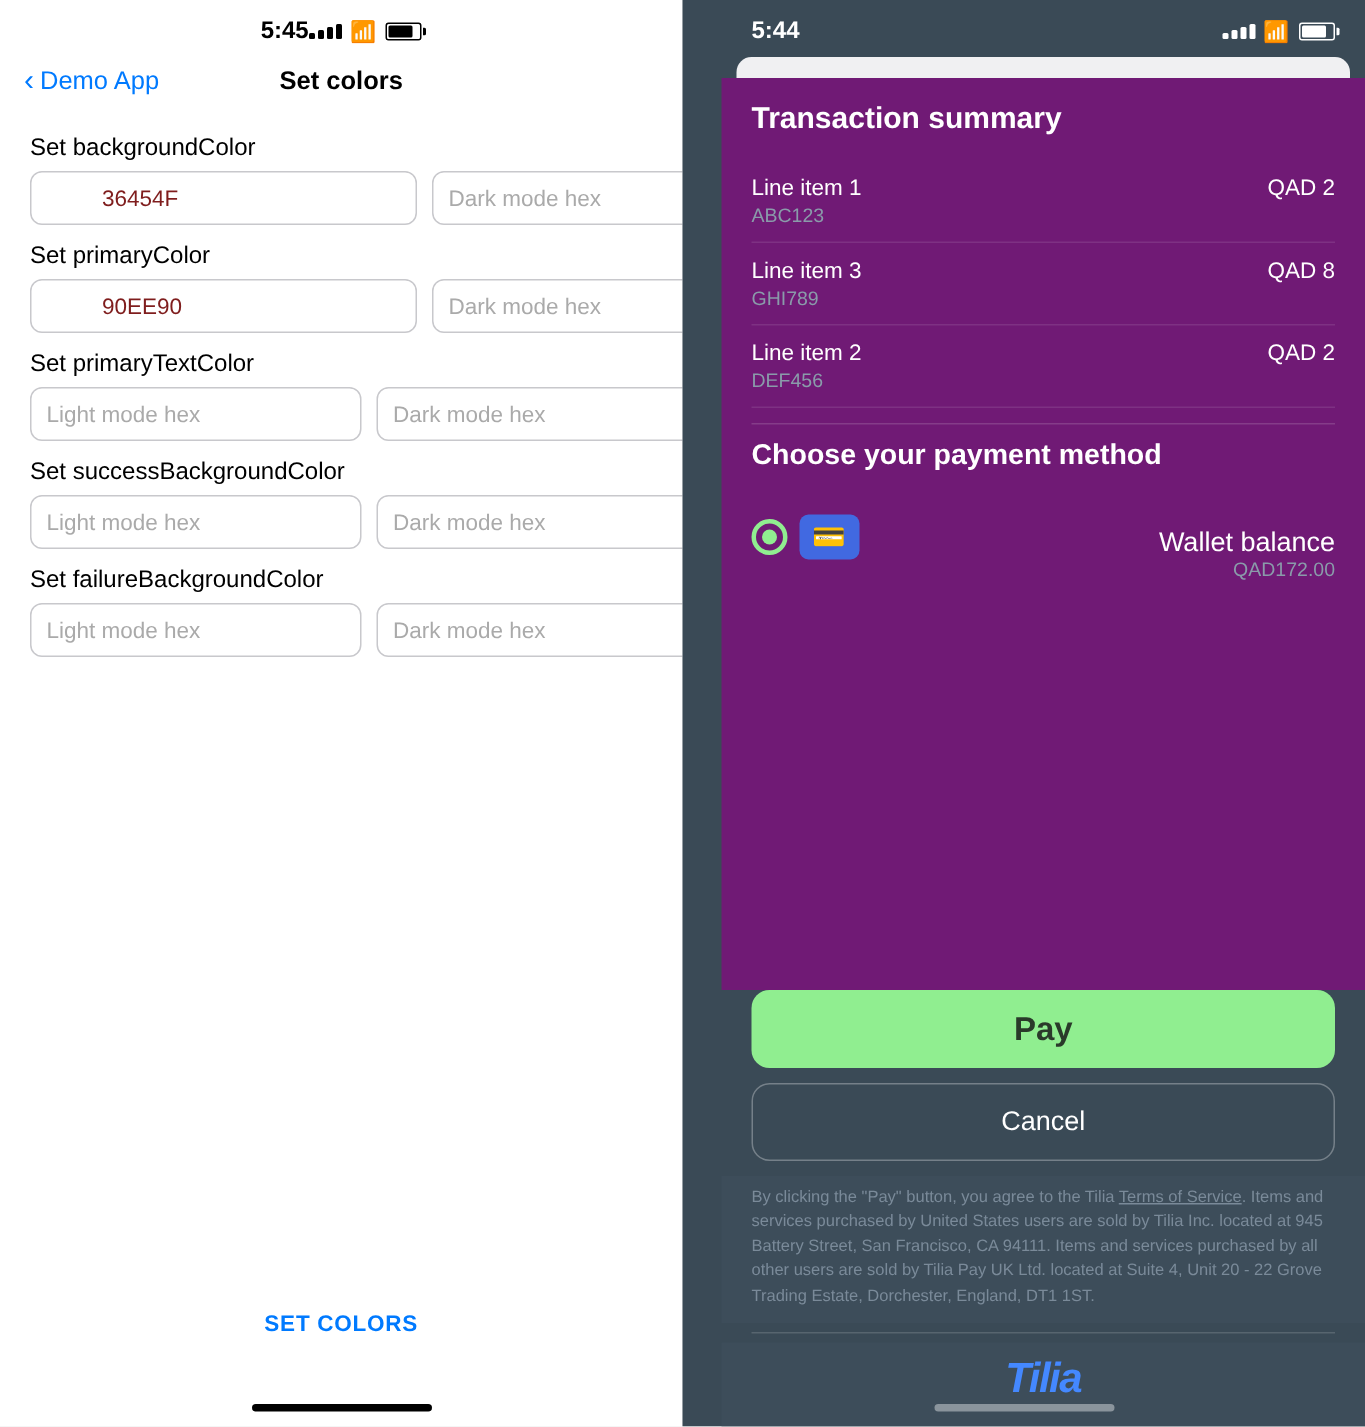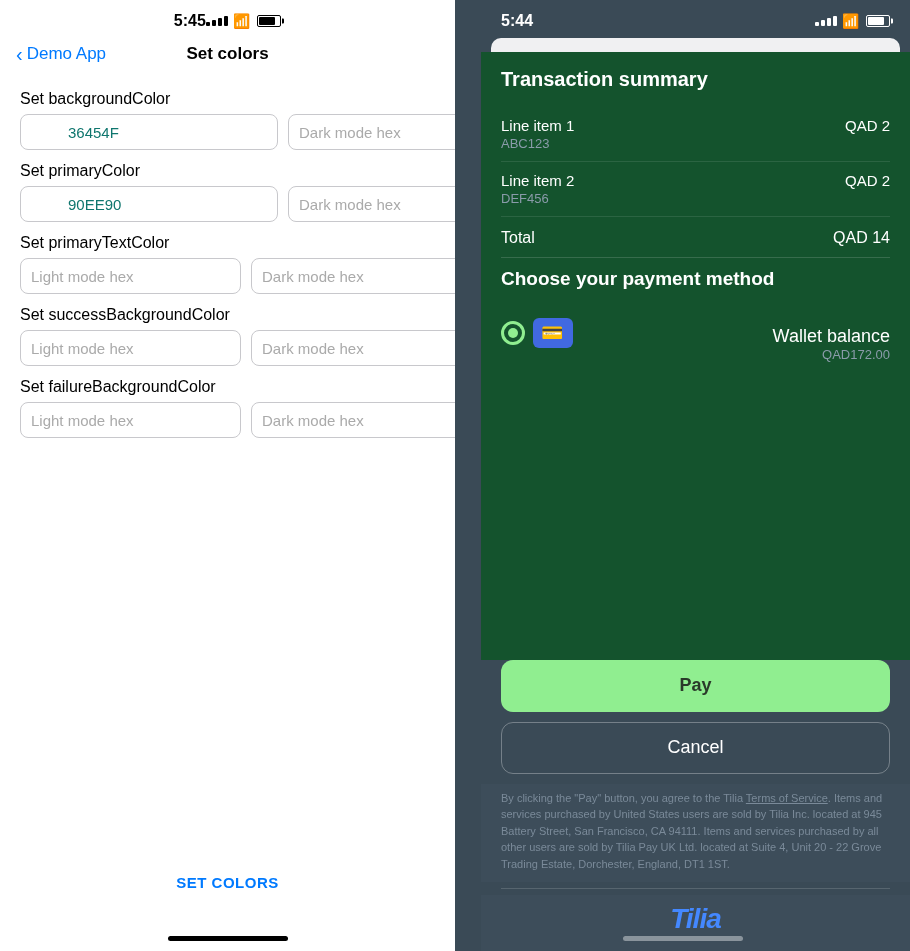--- a/index.html
+++ b/index.html
@@ -114,21 +114,21 @@
       padding: 0 10px;
       font-size: 15px;
       color: #000;
       background: #fff;
       outline: none;
     }
     .input-field::placeholder {
       color: #aaaaaa;
     }
     .input-field.has-value {
-      color: #0f766e;
+      color: #7f1d1d;
       padding-left: 47px;
     }
 
     .set-colors-btn {
       position: absolute;
       bottom: 60px;
       left: 50%;
       transform: translateX(-50%);
       font-size: 15px;
       font-weight: 600;
@@ -197,21 +197,21 @@
 
     
     .top-card-peek {
       height: 14px;
       background: #f0f0f2;
       margin: 0 10px;
       border-radius: 10px 10px 0 0;
     }
 
     .transaction-card {
-      background: #14532d;
+      background: #701a75;
       margin: 0 0;
       padding: 16px 20px;
       flex: 1;
       display: flex;
       flex-direction: column;
     }
 
     .transaction-title {
       font-size: 20px;
       font-weight: 700;
@@ -308,21 +308,21 @@
       color: #8a9baa;
     }
 
     .pay-btn {
       width: calc(100% - 40px);
       margin: 0 20px 10px;
       height: 52px;
       background: #90EE90;
       border: none;
       border-radius: 12px;
-      font-size: 18px;
+      font-size: 22px;
       font-weight: 600;
       color: #2a3a2a;
       cursor: pointer;
     }
     .cancel-btn {
       width: calc(100% - 40px);
       margin: 0 20px 10px;
       height: 52px;
       background: transparent;
       border: 1px solid rgba(255,255,255,0.3);
@@ -476,33 +476,36 @@
     <div class="transaction-title">Transaction summary</div>
 
     <div class="line-item">
       <div class="line-item-left">
         <div class="line-item-name">Line item 1</div>
         <div class="line-item-code">ABC123</div>
       </div>
       <div class="line-item-amount">QAD 2</div>
     </div>
 
+    <div class="line-item">
+      <div class="line-item-left">
+        <div class="line-item-name">Line item 3</div>
+        <div class="line-item-code">GHI789</div>
+      </div>
+      <div class="line-item-amount">QAD 8</div>
+    </div>
 
     <div class="line-item">
       <div class="line-item-left">
         <div class="line-item-name">Line item 2</div>
         <div class="line-item-code">DEF456</div>
       </div>
       <div class="line-item-amount">QAD 2</div>
     </div>
 
-    <div class="total-row">
-      <span class="total-label">Total</span>
-      <span class="total-amount">QAD 14</span>
-    </div>
 
     <div class="divider"></div>
 
     <div class="payment-title">Choose your payment method</div>
 
     <div class="payment-options">
       <div class="payment-icons">
         <div class="radio-selected">
           <div class="radio-inner"></div>
         </div>

